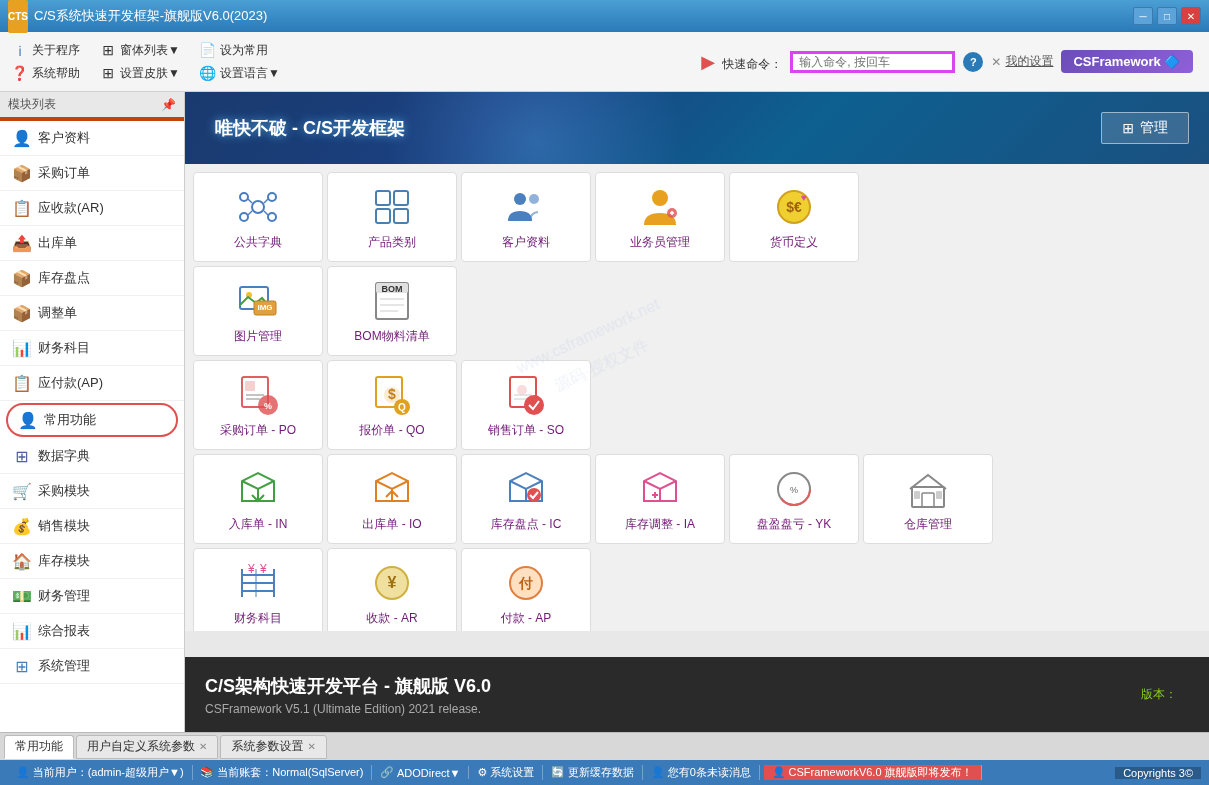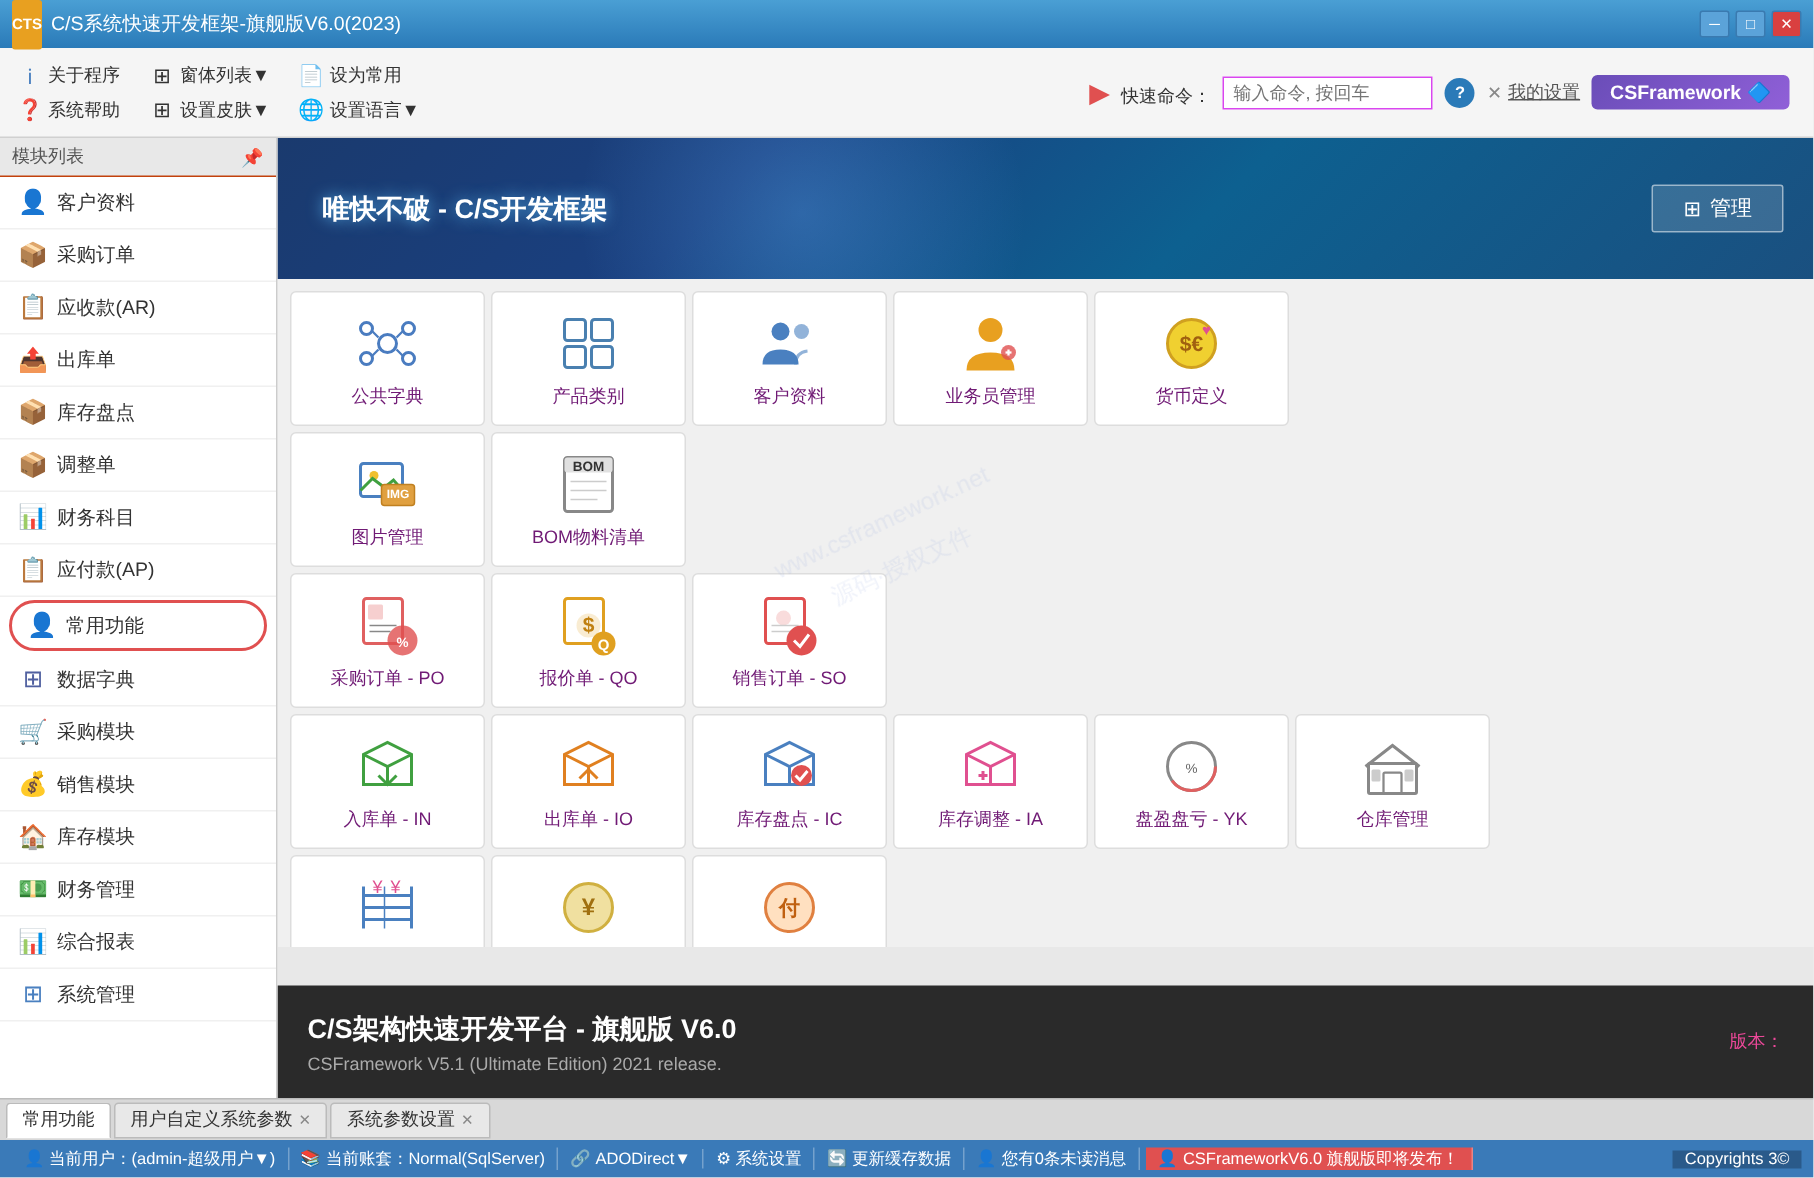--- a/index.html
+++ b/index.html
@@ -66,24 +66,24 @@
       width: 16px; height: 16px;
       display: flex; align-items: center; justify-content: center;
       font-size: 14px;
     }
     .toolbar-right {
       display: flex; align-items: center; gap: 8px;
       padding-right: 8px;
     }
     .quick-cmd-label { color: #333; font-size: 12px; }
     .quick-cmd-input {
-      border: 1px solid #d946ef;
+      border: 3px solid #d946ef;
       padding: 2px 6px;
       height: 22px;
-      width: 140px;
+      width: 165px;
       font-size: 12px;
       color: #999;
     }
     .help-btn {
       width: 20px; height: 20px;
       background: #2a7ab8;
       border-radius: 50%;
       color: white;
       display: flex; align-items: center; justify-content: center;
       font-size: 11px; font-weight: bold;
@@ -116,21 +116,21 @@
       border-right: 1px solid #ccc;
       overflow-y: auto;
       overflow-x: hidden;
       position: relative;
     }
     .sidebar-header {
       background: #e8e8e8;
       padding: 4px 8px;
       font-size: 12px;
       color: #555;
-      border-bottom: 1px solid #c2410c;
+      border-bottom: 4px solid #c2410c;
       display: flex;
       align-items: center;
       justify-content: space-between;
     }
     .sidebar-item {
       display: flex; align-items: center; gap: 6px;
       padding: 7px 12px;
       cursor: pointer;
       font-size: 13px;
       color: #333;
@@ -154,21 +154,21 @@
     .content-area {
       flex: 1;
       display: flex;
       flex-direction: column;
       background: #e8e8e8;
       overflow: hidden;
     }
 
     
     .banner {
-      height: 94px;
+      height: 72px;
       background: linear-gradient(135deg, #1a3a6e 0%, #1a4080 30%, #0d6090 60%, #1a5080 100%);
       position: relative;
       display: flex;
       align-items: center;
       overflow: hidden;
     }
     .banner-text {
       color: white;
       font-size: 18px;
       font-weight: bold;
@@ -251,22 +251,22 @@
       font-size: 18px;
       color: white;
       font-weight: bold;
     }
     .bottom-info .platform-sub {
       font-size: 12px;
       color: #aaa;
     }
     .bottom-info .version-right {
       position: absolute;
-      right: 20px;
-      color: #ec4899;
+      right: 32px;
+      color: #84cc16;
       font-size: 12px;
     }
 
     
     .tabs-bar {
       background: #d8d8d8;
       border-top: 1px solid #bbb;
       display: flex;
       align-items: center;
       height: 28px;

